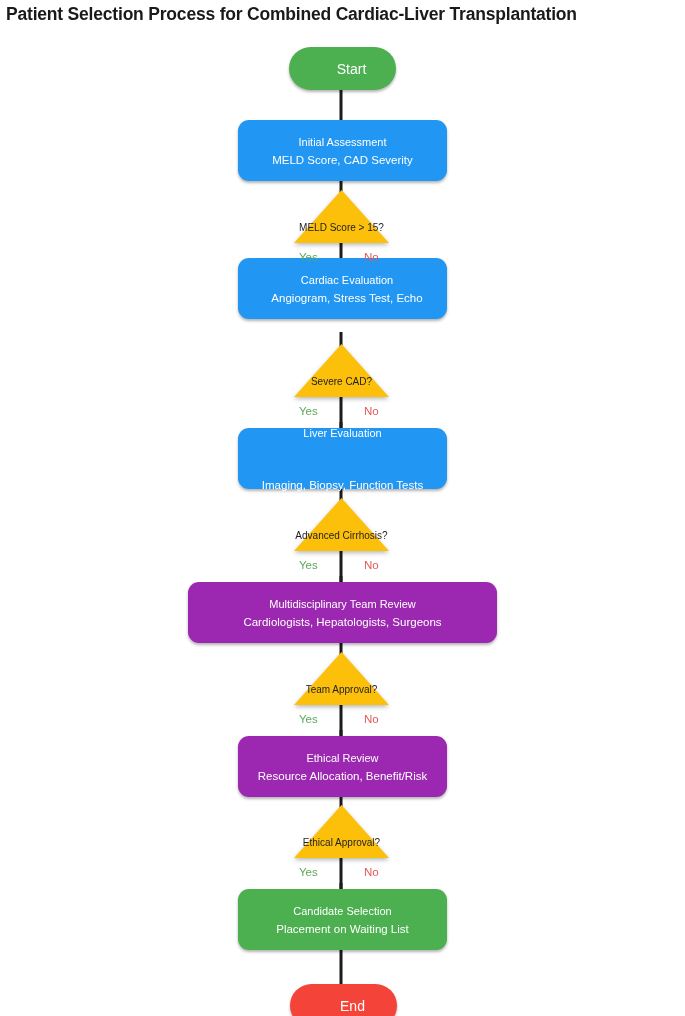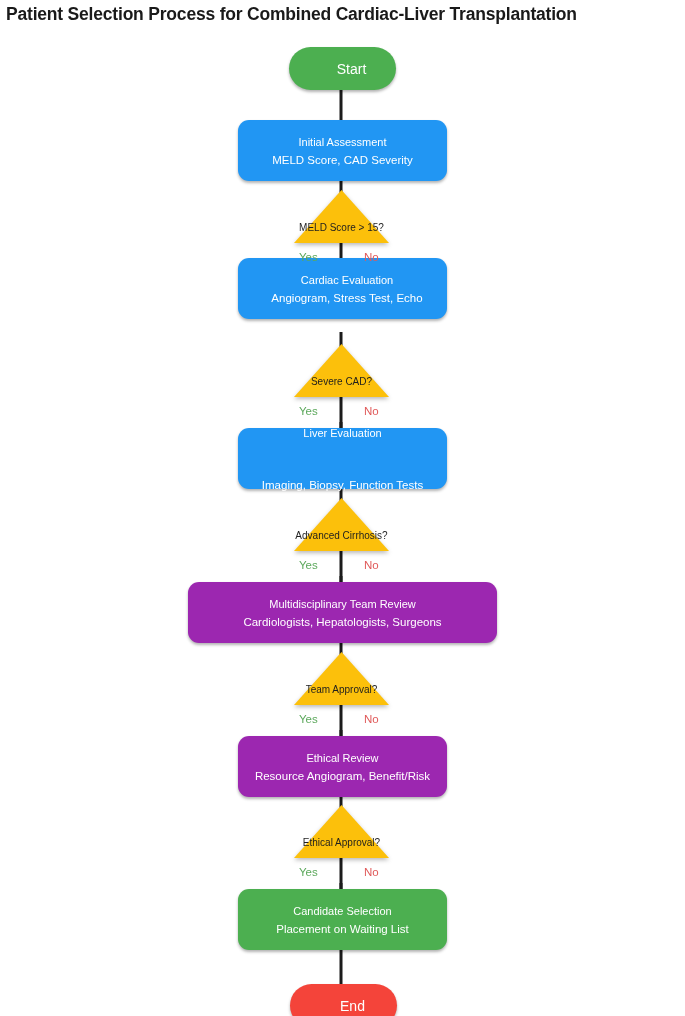--- a/index.html
+++ b/index.html
@@ -186,21 +186,21 @@
     <svg class="tri" viewBox="0 0 95 53" preserveAspectRatio="none">
       <polygon points="47.5,0 95,53 0,53" fill="#fcc00b"></polygon>
     </svg>
     <span class="dlabel">Team Approval?</span>
   </div>
   <div class="branch yes" style="left:299px; top:713px;">Yes</div>
   <div class="branch no" style="left:364px; top:713px;">No</div>
 
   <div class="node process" style="left:238px; top:736px; width:209px; height:61px; background:#9c27b0;">
     <span class="l1">Ethical Review</span>
-    <span class="l2">Resource Angiogram, Benefit/Risk</span>
+    <span class="l2">Resource Allocation, Benefit/Risk</span>
   </div>
 
   <div class="decision" style="left:294px; top:805px; width:95px; height:53px;">
     <svg class="tri" viewBox="0 0 95 53" preserveAspectRatio="none">
       <polygon points="47.5,0 95,53 0,53" fill="#fcc00b"></polygon>
     </svg>
     <span class="dlabel">Ethical Approval?</span>
   </div>
   <div class="branch yes" style="left:299px; top:866px;">Yes</div>
   <div class="branch no" style="left:364px; top:866px;">No</div>

